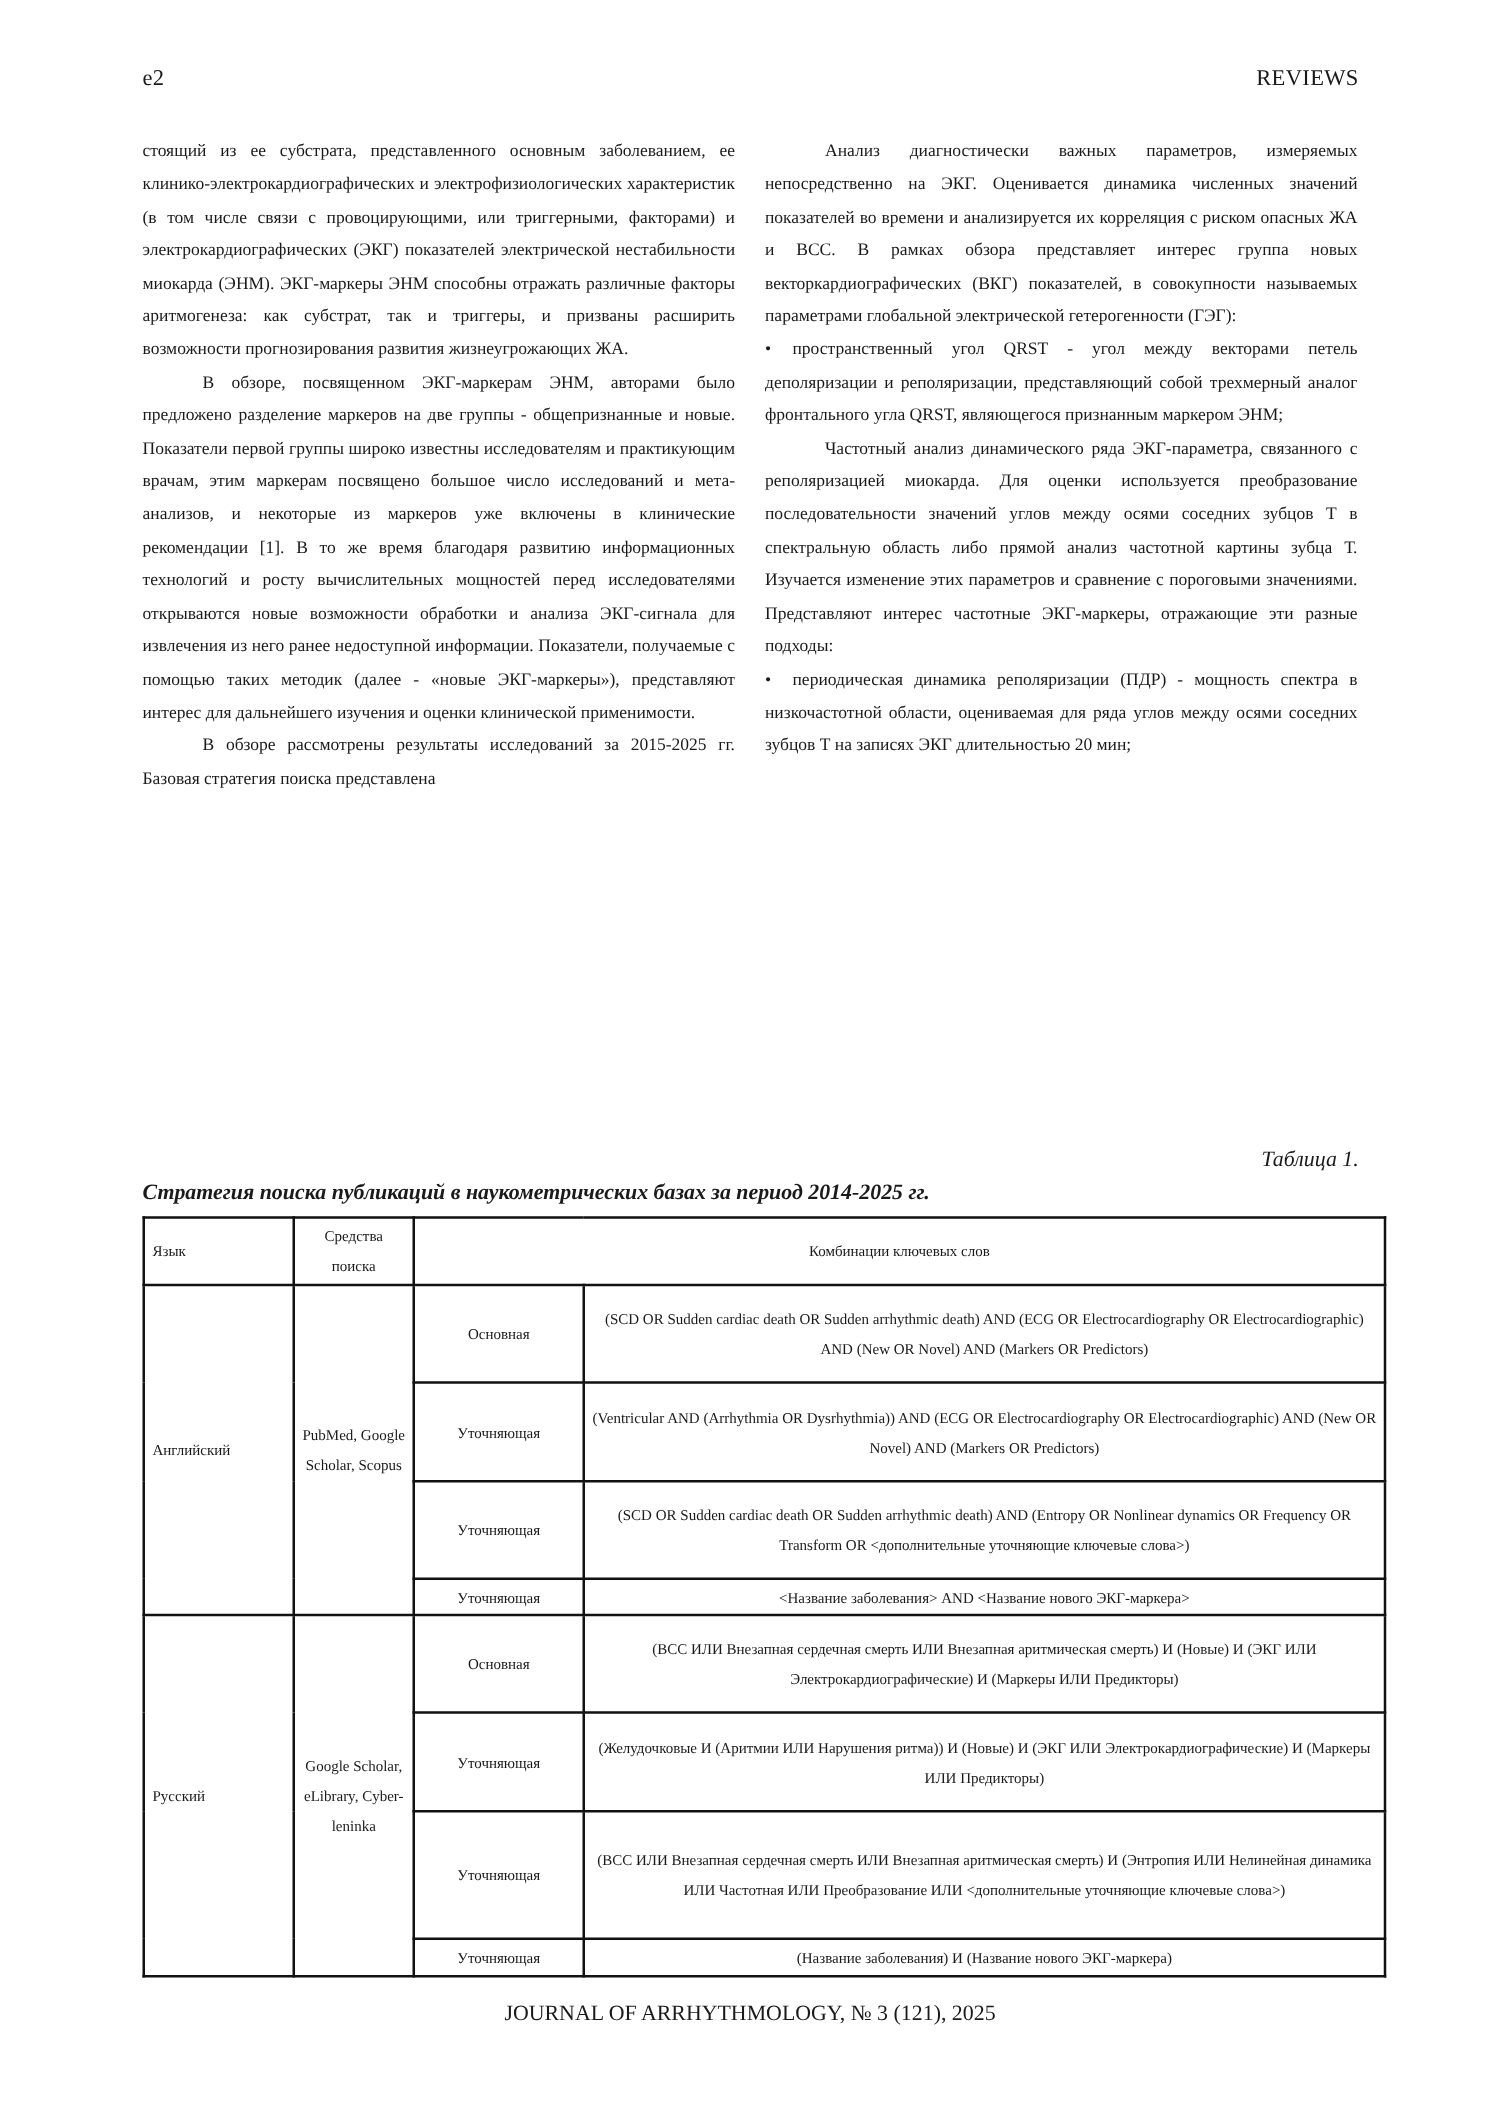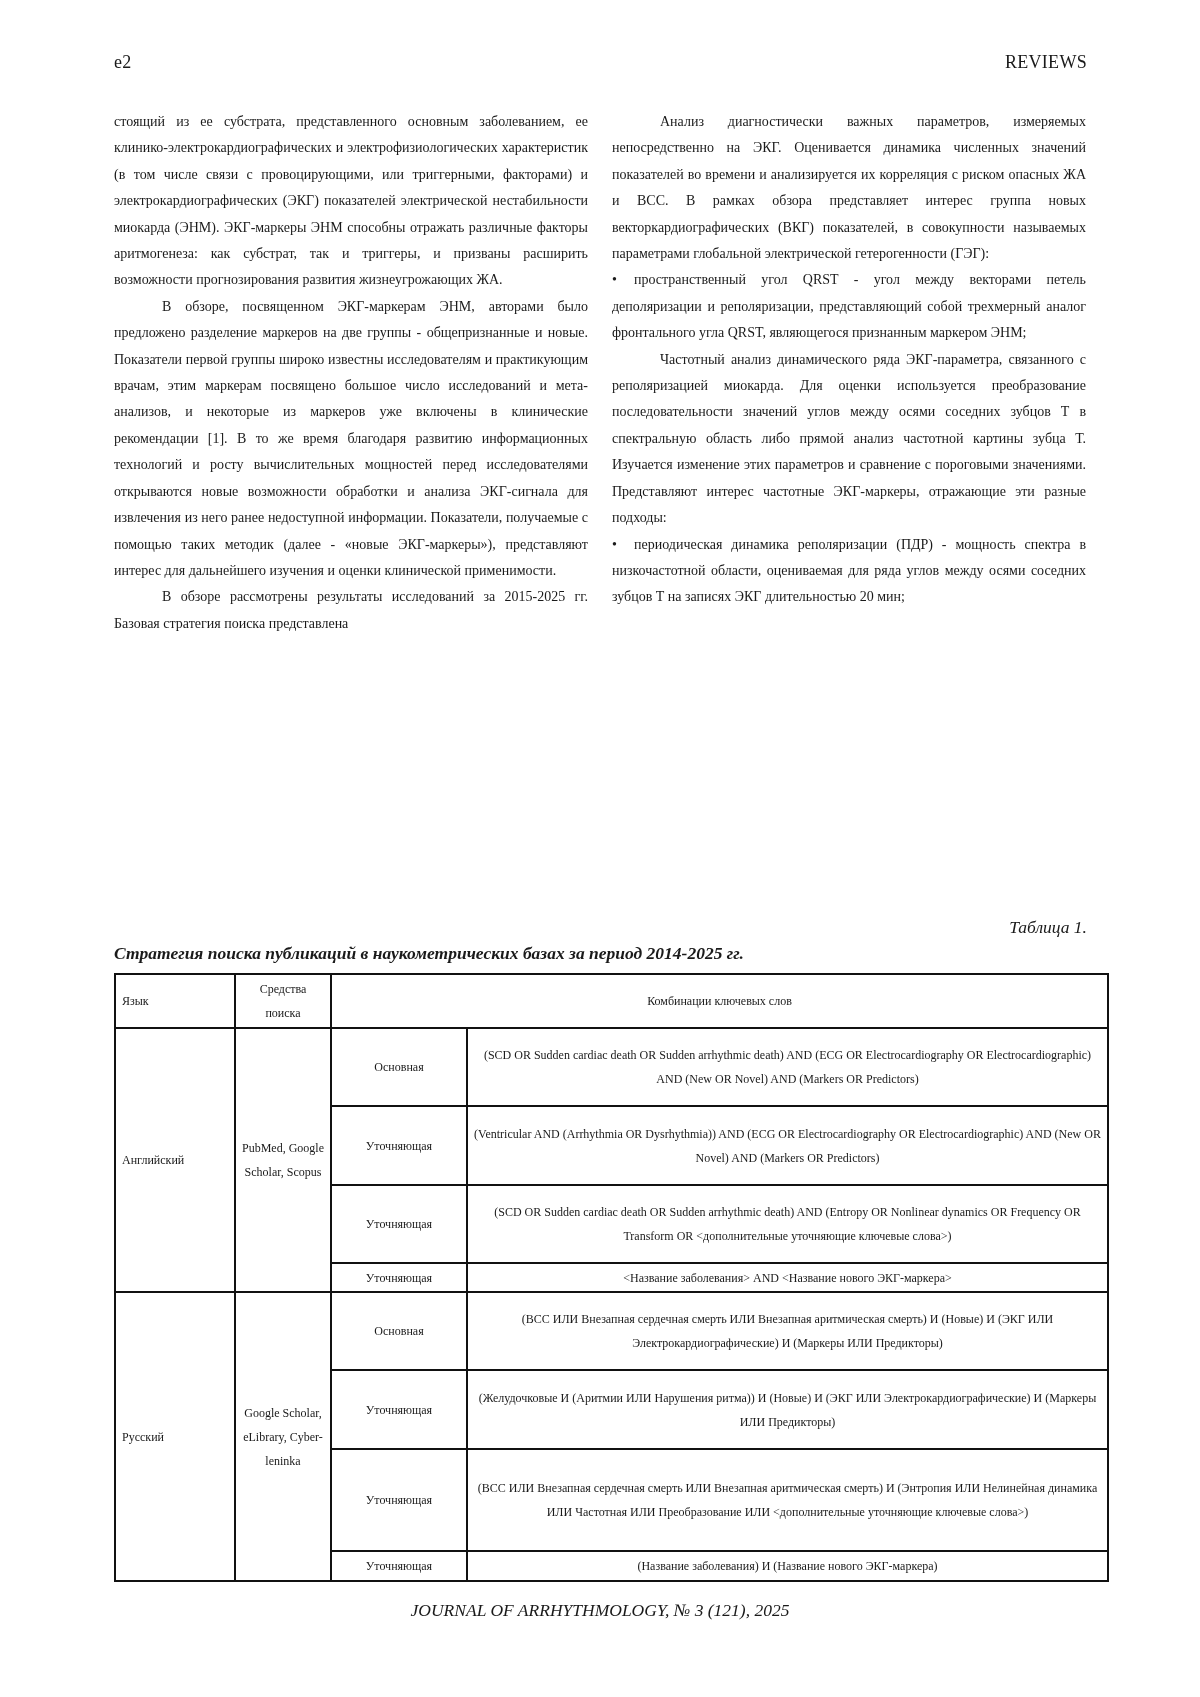--- a/index.html
+++ b/index.html
@@ -21,21 +21,21 @@
   .table-caption { position: absolute; top: 943px; left: 114px; font-size: 17.5px;
                    font-weight: bold; font-style: italic; }
   table.kw { position: absolute; top: 973px; left: 114px; width: 995px; border-collapse: collapse;
              font-size: 12px; line-height: 24px; border: 2.5px solid #111; }
   table.kw td { border: 2px solid #111; padding: 1px 6px; vertical-align: middle; text-align: center; }
   table.kw td.lang { text-align: left; width: 106px; }
   table.kw td.tools { width: 82px; }
   table.kw td.type { width: 122px; }
   table.kw td.combo { }
   table.kw tr.hdr td { height: 50px; }
-  .footer { position: absolute; top: 1600px; left: 0; width: 1200px; text-align: center; font-size: 17.5px; font-style: italic; }
+  .footer { position: absolute; top: 1600px; left: 0; width: 1200px; text-align: center; font-size: 17.5px; }
 </style>
 </head>
 <body>
 
 <div class="running-head rh-left">e2</div>
 <div class="running-head rh-right">REVIEWS</div>
 
 <div class="col col-left">
   <p>стоящий из ее субстрата, представленного основным заболеванием, ее клинико-электрокардиографических и электрофизиологических характеристик (в том чис­ле связи с провоцирующими, или триггерными, фак­торами) и электрокардиографических (ЭКГ) показате­лей электрической нестабильности миокарда (ЭНМ). ЭКГ-маркеры ЭНМ способны отражать различные факторы аритмогенеза: как субстрат, так и триггеры, и призваны расширить возможности прогнозирования развития жизнеугрожающих ЖА.</p>
   <p class="indent">В обзоре, посвященном ЭКГ-маркерам ЭНМ, ав­торами было предложено разделение маркеров на две группы - общепризнанные и новые. Показатели первой группы широко известны исследователям и практи­кующим врачам, этим маркерам посвящено большое число исследований и мета-анализов, и некоторые из маркеров уже включены в клинические рекомендации [1]. В то же время благодаря развитию информацион­ных технологий и росту вычислительных мощностей перед исследователями открываются новые возможно­сти обработки и анализа ЭКГ-сигнала для извлечения из него ранее недоступной информации. Показатели, получаемые с помощью таких методик (далее - «новые ЭКГ-маркеры»), представляют интерес для дальней­шего изучения и оценки клинической применимости.</p>

